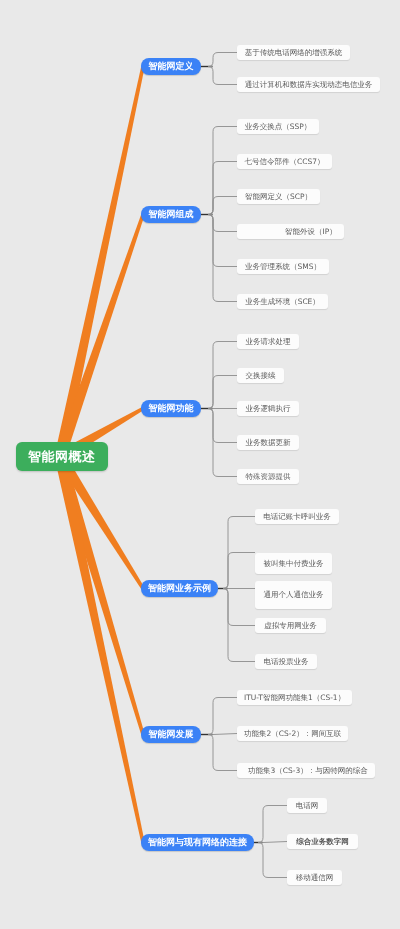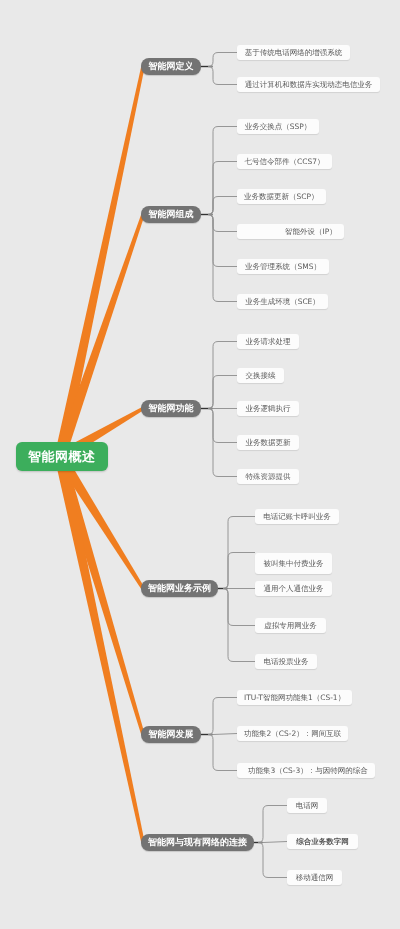--- a/index.html
+++ b/index.html
@@ -42,21 +42,21 @@
     color: #ffffff;
     border-radius: 6px;
     font-size: 13px;
     font-weight: bold;
     letter-spacing: 0.5px;
     height: 29px;
     padding: 0 12px;
     box-shadow: 0 1px 2px rgba(0,0,0,0.18);
   }
   .branch-node {
-    background: #737373;
+    background: #3b82f6;
     color: #ffffff;
     border-radius: 8px;
     font-size: 9px;
     font-weight: bold;
     height: 17px;
     padding: 0 7px;
     box-shadow: 0 1px 1px rgba(0,0,0,0.15);
   }
   .leaf-node {
     background: #fcfcfc;
@@ -111,34 +111,34 @@
       <path d="M 263 842.5 L 258 842.5 Q 263 842.5 263 847.5 L 263 872.5 Q 263 877.5 268 877.5 L 287 877.5" fill="none" stroke="#8c8c8c" stroke-width="0.9"></path>
     </svg>
   <div id="node-layer">
       <div class="node root-node" style="left: 16px; top: 442px; min-width: 88px; height: 29px;">智能网概述</div>
       <div class="node branch-node" style="left: 141px; top: 58px; min-width: 60px; height: 17px;">智能网定义</div>
       <div class="node leaf-node" style="left: 237px; top: 45px; min-width: 113px; height: 15px;">基于传统电话网络的增强系统</div>
       <div class="node leaf-node" style="left: 237px; top: 77px; min-width: 143px; height: 15px;">通过计算机和数据库实现动态电信业务</div>
       <div class="node branch-node" style="left: 141px; top: 206px; min-width: 60px; height: 17px;">智能网组成</div>
       <div class="node leaf-node" style="left: 237px; top: 119px; min-width: 82px; height: 15px;">业务交换点（SSP）</div>
       <div class="node leaf-node" style="left: 237px; top: 154px; min-width: 95px; height: 15px;">七号信令部件（CCS7）</div>
-      <div class="node leaf-node" style="left: 237px; top: 189px; min-width: 83px; height: 15px;">业务数据更新（SCP）</div>
+      <div class="node leaf-node" style="left: 237px; top: 189px; min-width: 83px; height: 15px;">智能网定义（SCP）</div>
       <div class="node leaf-node" style="left: 237px; top: 224px; min-width: 69px; height: 15px; padding-left: 48px;">智能外设（IP）</div>
       <div class="node leaf-node" style="left: 237px; top: 259px; min-width: 92px; height: 15px;">业务管理系统（SMS）</div>
       <div class="node leaf-node" style="left: 237px; top: 294px; min-width: 91px; height: 15px;">业务生成环境（SCE）</div>
       <div class="node branch-node" style="left: 141px; top: 400px; min-width: 60px; height: 17px;">智能网功能</div>
       <div class="node leaf-node" style="left: 237px; top: 334px; min-width: 62px; height: 15px;">业务请求处理</div>
       <div class="node leaf-node" style="left: 237px; top: 368px; min-width: 47px; height: 15px;">交换接续</div>
       <div class="node leaf-node" style="left: 237px; top: 401px; min-width: 62px; height: 15px;">业务逻辑执行</div>
       <div class="node leaf-node" style="left: 237px; top: 435px; min-width: 62px; height: 15px;">业务数据更新</div>
       <div class="node leaf-node" style="left: 237px; top: 469px; min-width: 62px; height: 15px;">特殊资源提供</div>
       <div class="node branch-node" style="left: 141px; top: 580px; min-width: 75px; height: 17px;">智能网业务示例</div>
       <div class="node leaf-node" style="left: 255px; top: 509px; min-width: 84px; height: 15px;">电话记账卡呼叫业务</div>
       <div class="node leaf-node" style="left: 255px; top: 545px; min-width: 77px; height: 21px; margin-top: 8px;">被叫集中付费业务</div>
-      <div class="node leaf-node" style="left: 255px; top: 581px; min-width: 77px; height: 15px;">通用个人通信业务</div>
+      <div class="node leaf-node" style="left: 255px; top: 581px; min-width: 77px; height: 28px;">通用个人通信业务</div>
       <div class="node leaf-node" style="left: 255px; top: 618px; min-width: 71px; height: 15px;">虚拟专用网业务</div>
       <div class="node leaf-node" style="left: 255px; top: 654px; min-width: 62px; height: 15px;">电话投票业务</div>
       <div class="node branch-node" style="left: 141px; top: 726px; min-width: 60px; height: 17px;">智能网发展</div>
       <div class="node leaf-node" style="left: 237px; top: 690px; min-width: 114px; height: 15px;">ITU-T智能网功能集1（CS-1）</div>
       <div class="node leaf-node" style="left: 237px; top: 726px; min-width: 111px; height: 15px;">功能集2（CS-2）：网间互联</div>
       <div class="node leaf-node" style="left: 237px; top: 763px; min-width: 132px; height: 15px; padding-left: 11px;">功能集3（CS-3）：与因特网的综合</div>
       <div class="node branch-node" style="left: 141px; top: 834px; min-width: 110px; height: 17px;">智能网与现有网络的连接</div>
       <div class="node leaf-node" style="left: 287px; top: 798px; min-width: 40px; height: 15px;">电话网</div>
       <div class="node leaf-node" style="left: 287px; top: 834px; min-width: 71px; height: 15px; font-weight: bold;">综合业务数字网</div>
       <div class="node leaf-node" style="left: 287px; top: 870px; min-width: 55px; height: 15px;">移动通信网</div>

